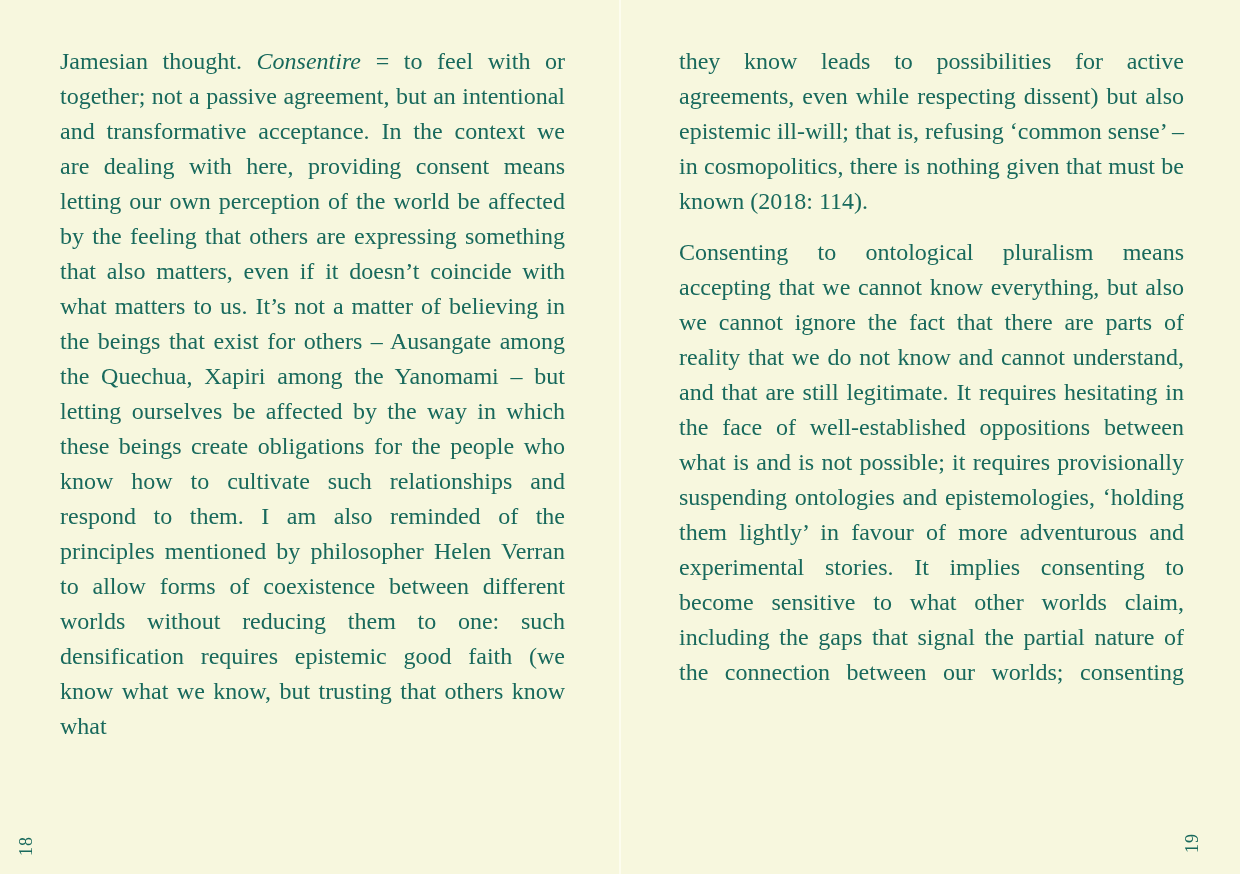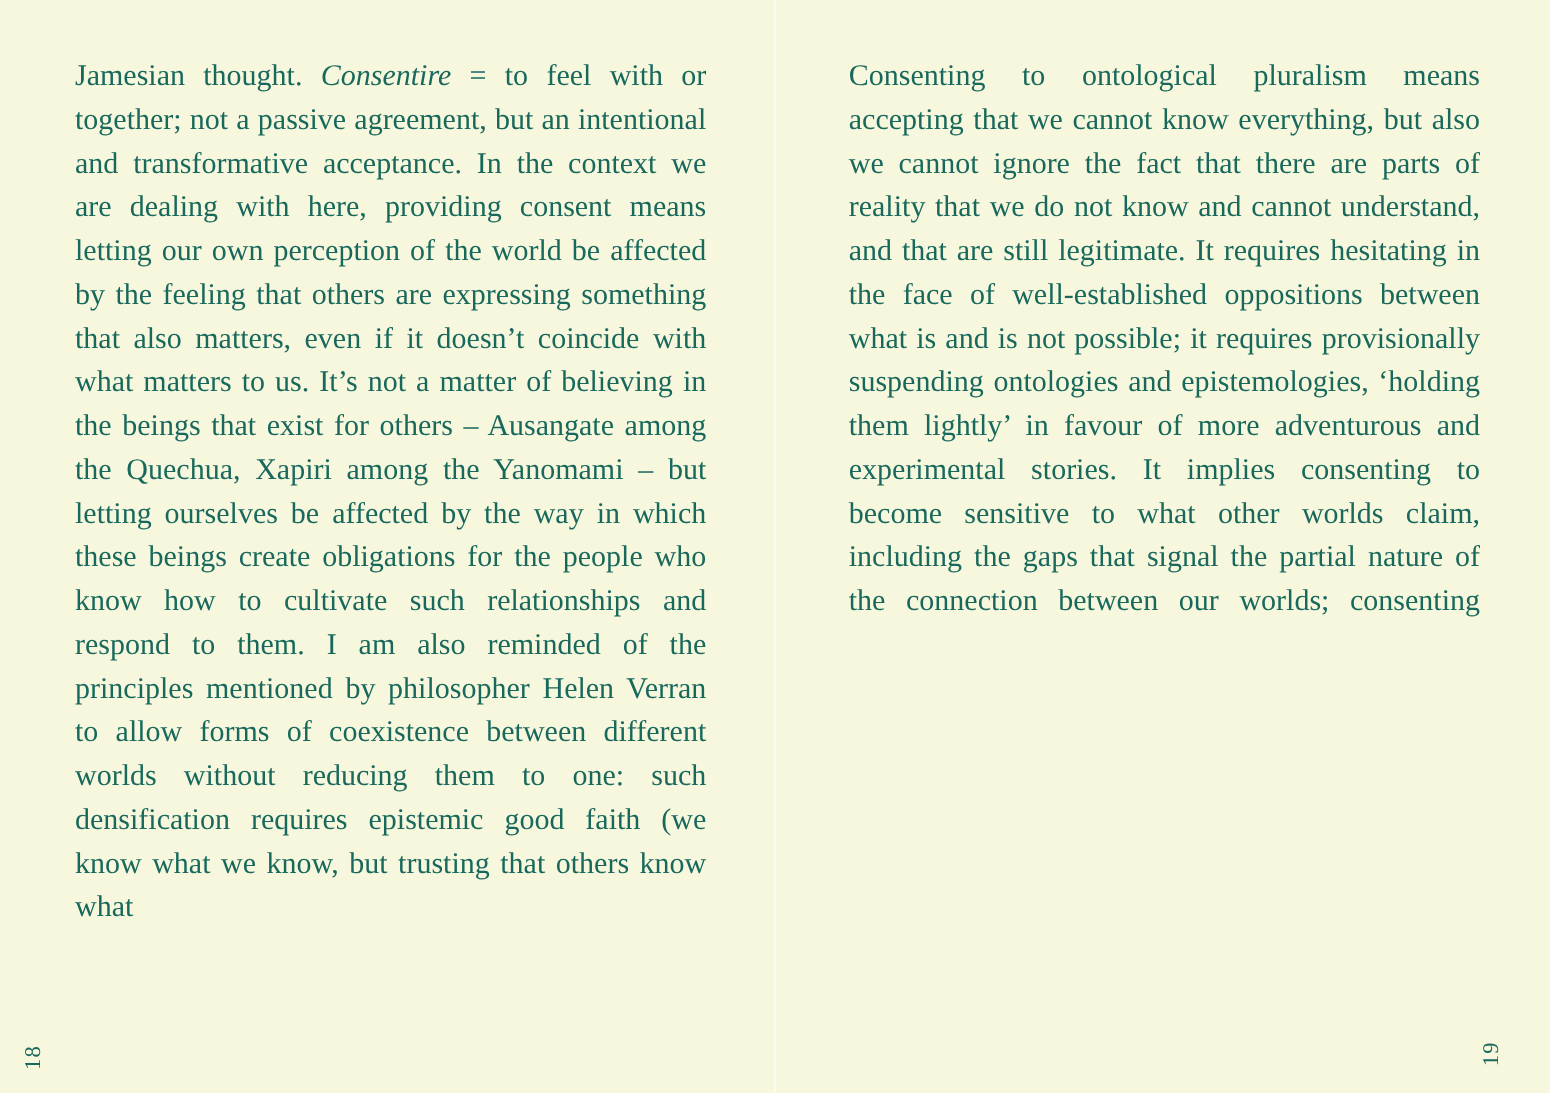--- a/index.html
+++ b/index.html
@@ -53,20 +53,21 @@
 <body style="background: rgb(247, 247, 222);">
 
 <div>
   <div class="gutter-line" style="background: rgb(252, 252, 238);"></div>
 
   <div class="text-col left" style="color: rgb(24, 105, 92);">
       <p class="para justify-last">Jamesian thought. <i>Consentire</i> = to feel with or together; not a passive agreement, but an intentional and transformative acceptance. In the context we are dealing with here, providing consent means letting our own perception of the world be affected by the feeling that others are expressing something that also matters, even if it doesn’t coincide with what matters to us. It’s not a matter of believing in the beings that exist for others – Ausangate among the Quechua, Xapiri among the Yanomami – but letting ourselves be affected by the way in which these beings create obligations for the people who know how to cultivate such relationships and respond to them. I am also reminded of the principles mentioned by philosopher Helen Verran to allow forms of coexistence between different worlds without reducing them to one: such densification requires epistemic good faith (we know what we know, but trusting that others know what</p>
     </div>
 
   <div class="text-col right" style="color: rgb(24, 105, 92);">
+      <p class="para">they know leads to possibilities for active agreements, even while respecting dissent) but also epistemic ill-will; that is, refusing ‘common sense’ – in cosmopolitics, there is nothing given that must be known (2018: 114).</p>
       <p class="para justify-last">Consenting to ontological pluralism means accepting that we cannot know everything, but also we cannot ignore the fact that there are parts of reality that we do not know and cannot understand, and that are still legitimate. It requires hesitating in the face of well-established oppositions between what is and is not possible; it requires provisionally suspending ontologies and epistemologies, ‘holding them lightly’ in favour of more adventurous and experimental stories. It implies consenting to become sensitive to what other worlds claim, including the gaps that signal the partial nature of the connection between our worlds; consenting</p>
     </div>
 
   <div class="pagenum left" style="color: rgb(24, 105, 92);">
     <span>18</span>
   </div>
 
   <div class="pagenum right" style="color: rgb(24, 105, 92);">
     <span>19</span>
   </div>

